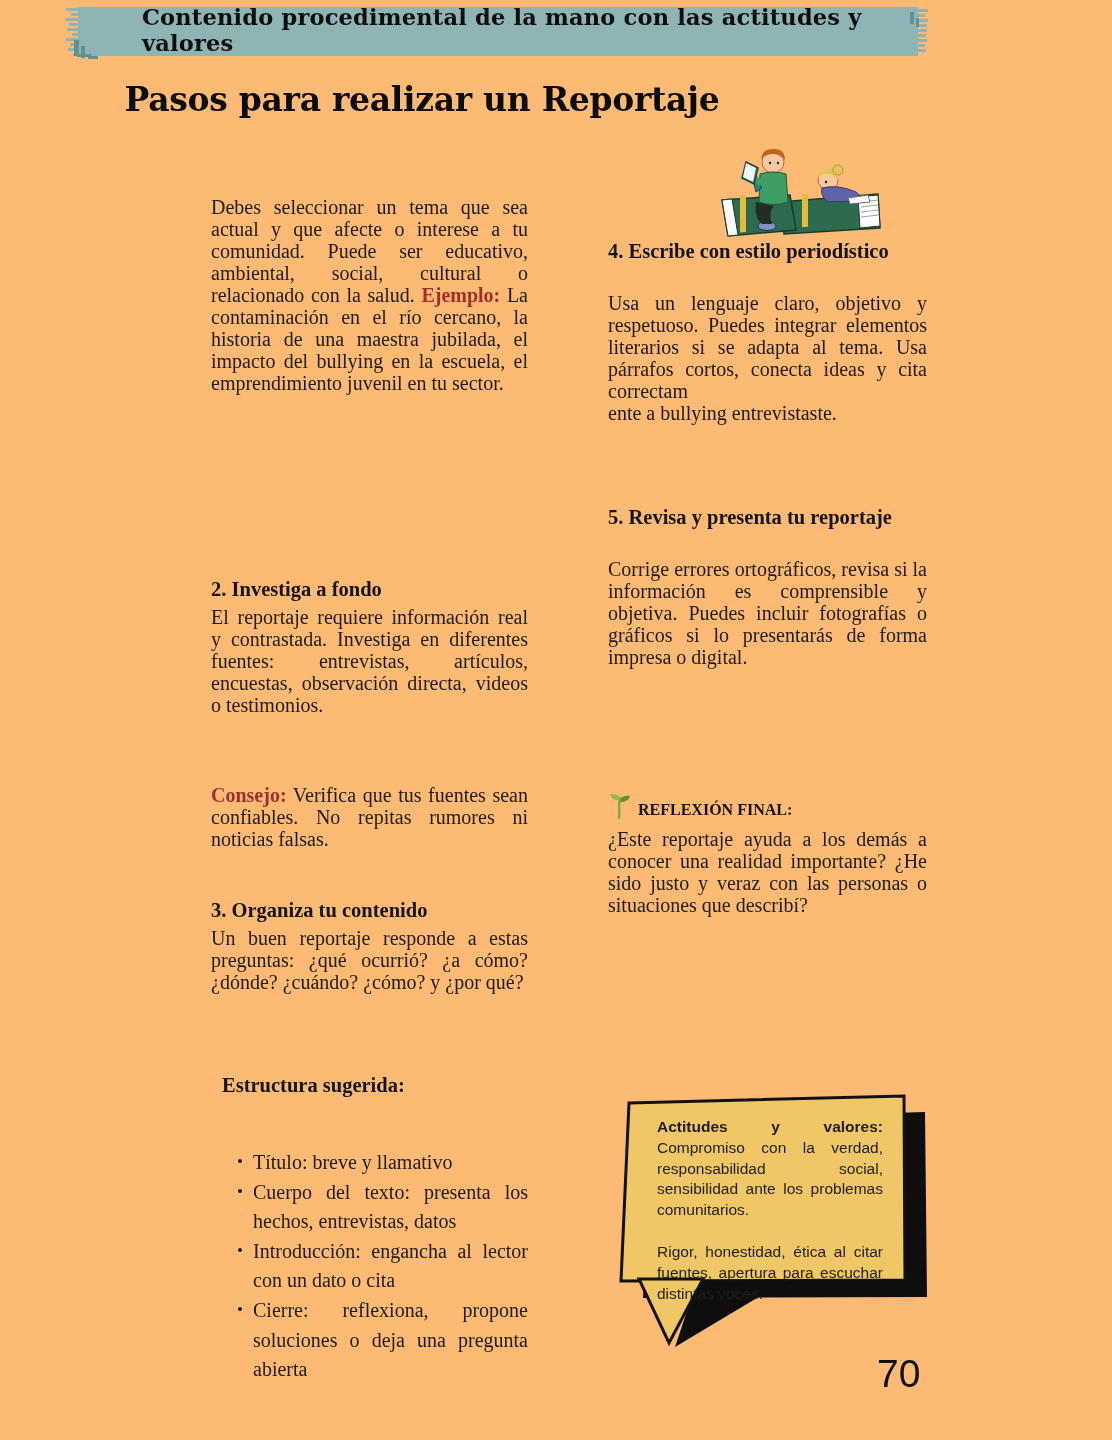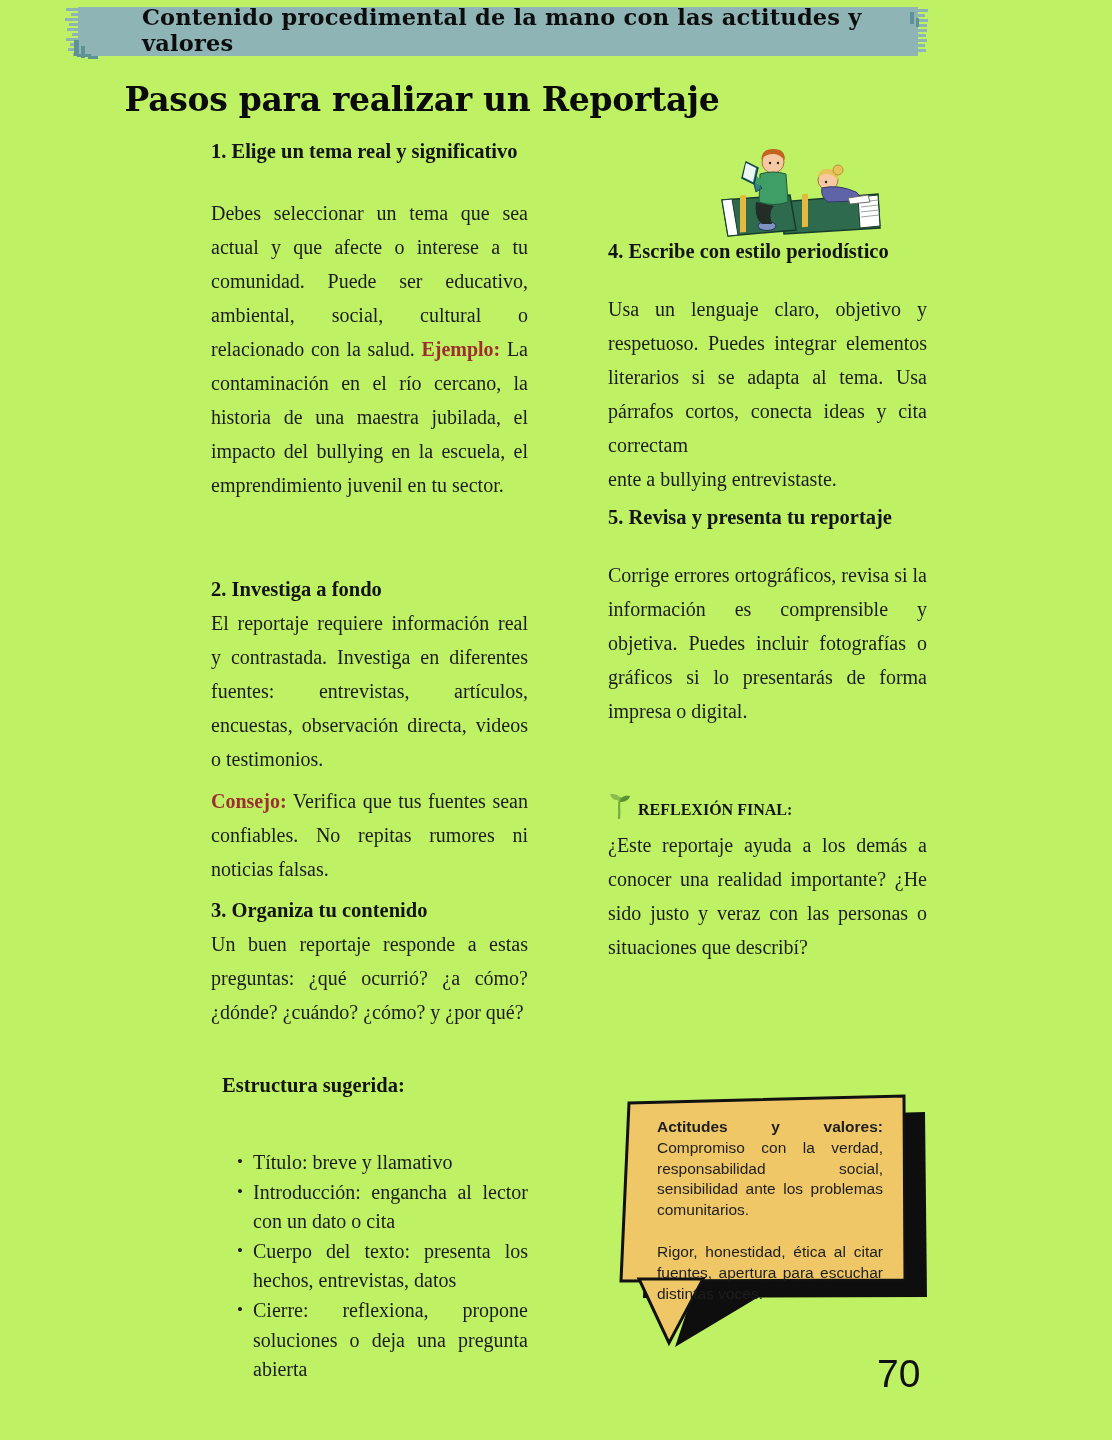--- a/index.html
+++ b/index.html
@@ -1,37 +1,37 @@
 <!DOCTYPE html>
 <html><head>
 <meta charset="utf-8">
 <style>
   html,body{margin:0;padding:0;}
   body{background:#ffffff;}
-  .page{position:relative;width:1112px;height:1440px;background:#bef264;overflow:hidden;
+  .page{position:relative;width:1112px;height:1440px;background:#fdba74;overflow:hidden;
         font-family:"Liberation Serif","DejaVu Serif",serif;color:#1b1b1b;}
 
   
   .banner-wrap{position:absolute;left:64px;top:4px;width:866px;height:58px;}
   .banner-svg{position:absolute;left:0;top:0;}
   .banner-text{position:absolute;left:0;top:0;width:866px;height:52px;display:flex;
                align-items:center;justify-content:center;padding-left:78px;box-sizing:border-box;
                font-family:"DejaVu Serif","Liberation Serif",serif;font-weight:bold;
                font-size:22.5px;letter-spacing:.2px;color:#0d0d0d;}
 
   
   .page-title{position:absolute;left:0;top:80px;width:900px;text-align:center;
               padding-right:56px;box-sizing:border-box;
               font-family:"DejaVu Serif","Liberation Serif",serif;font-weight:bold;
               font-size:33px;letter-spacing:-.3px;color:#0b0b0b;}
 
   
   .blk{position:absolute;}
   .h-sec{font-weight:bold;font-size:20.5px;color:#141414;}
-  .body-p{font-size:20px;line-height:34px;text-align:justify;color:#1c1c1c;margin:0;}
+  .body-p{font-size:20px;line-height:22px;text-align:justify;color:#1c1c1c;margin:0;}
   .accent{color:#9e2f2f;font-weight:bold;}
 
   .left-col{left:211px;width:317px;}
   .right-col{left:608px;width:319px;}
 
   ul.estructura{list-style:none;margin:0;padding:0;}
   ul.estructura li{position:relative;padding-left:17px;font-size:20px;line-height:29.6px;
                    text-align:justify;color:#1c1c1c;}
   ul.estructura li::before{content:"\2022";position:absolute;left:1px;top:-1px;font-size:17px;}
 
@@ -94,37 +94,36 @@
       <g fill="#5f9294">
         <rect x="846" y="8" width="4" height="12"></rect>
           <rect x="852" y="14" width="3" height="9"></rect>
       </g>
     </svg>
     <div class="banner-text">Contenido procedimental de la mano con las actitudes y valores</div>
   </div>
 
   <div class="page-title">Pasos para realizar un Reportaje</div>
 
-  <div class="blk left-col h-sec" style="top:140px;">1. Elige un tema real y significativo</div>
 
   <p class="blk left-col body-p" style="top:196px;"><span>Debes seleccionar un tema que sea actual y que afecte o interese a tu comunidad. Puede ser educativo, ambiental, social, cultural o relacionado con la salud. </span><span class="accent">Ejemplo:</span><span> La contaminación en el río cercano, la historia de una maestra jubilada, el impacto del bullying en la escuela, el emprendimiento juvenil en tu sector.</span></p>
 
   <div class="blk left-col h-sec" style="top:578px;">2. Investiga a fondo</div>
   <p class="blk left-col body-p" style="top:606px;">El reportaje requiere información real y contrastada. Investiga en diferentes fuentes: entrevistas, artículos, encuestas, observación directa, videos o testimonios.</p>
 
   <p class="blk left-col body-p" style="top:784px;"><span class="accent">Consejo:</span><span> Verifica que tus fuentes sean confiables. No repitas rumores ni noticias falsas.</span></p>
 
   <div class="blk left-col h-sec" style="top:899px;">3. Organiza tu contenido</div>
   <p class="blk left-col body-p" style="top:927px;">Un buen reportaje responde a estas preguntas: ¿qué ocurrió? ¿a cómo? ¿dónde? ¿cuándo? ¿cómo? y ¿por qué?</p>
 
   <div class="blk h-sec" style="left:222px;top:1074px;">Estructura sugerida:</div>
   <ul class="estructura blk" style="left:236px;top:1148px;width:292px;">
     <li>Título: breve y llamativo</li>
+    <li>Cuerpo del texto: presenta los hechos, entrevistas, datos</li>
     <li>Introducción: engancha al lector con un dato o cita</li>
-    <li>Cuerpo del texto: presenta los hechos, entrevistas, datos</li>
     <li>Cierre: reflexiona, propone soluciones o deja una pregunta abierta</li>
   </ul>
 
   <svg class="blk" style="left:710px;top:140px;" width="182" height="102" viewBox="0 0 182 102">
 
     <g>
       <polygon points="70,62 168,54 170,88 74,94" fill="#2e6b4e" stroke="#173c2b" stroke-width="1.5"></polygon>
       <polygon points="148,57 168,55 170,86 150,88" fill="#ffffff" stroke="#173c2b" stroke-width="1"></polygon>
       <line x1="151" y1="62" x2="168" y2="60" stroke="#9aa5a0" stroke-width="1"></line>
       <line x1="151" y1="67" x2="168" y2="65" stroke="#9aa5a0" stroke-width="1"></line>

